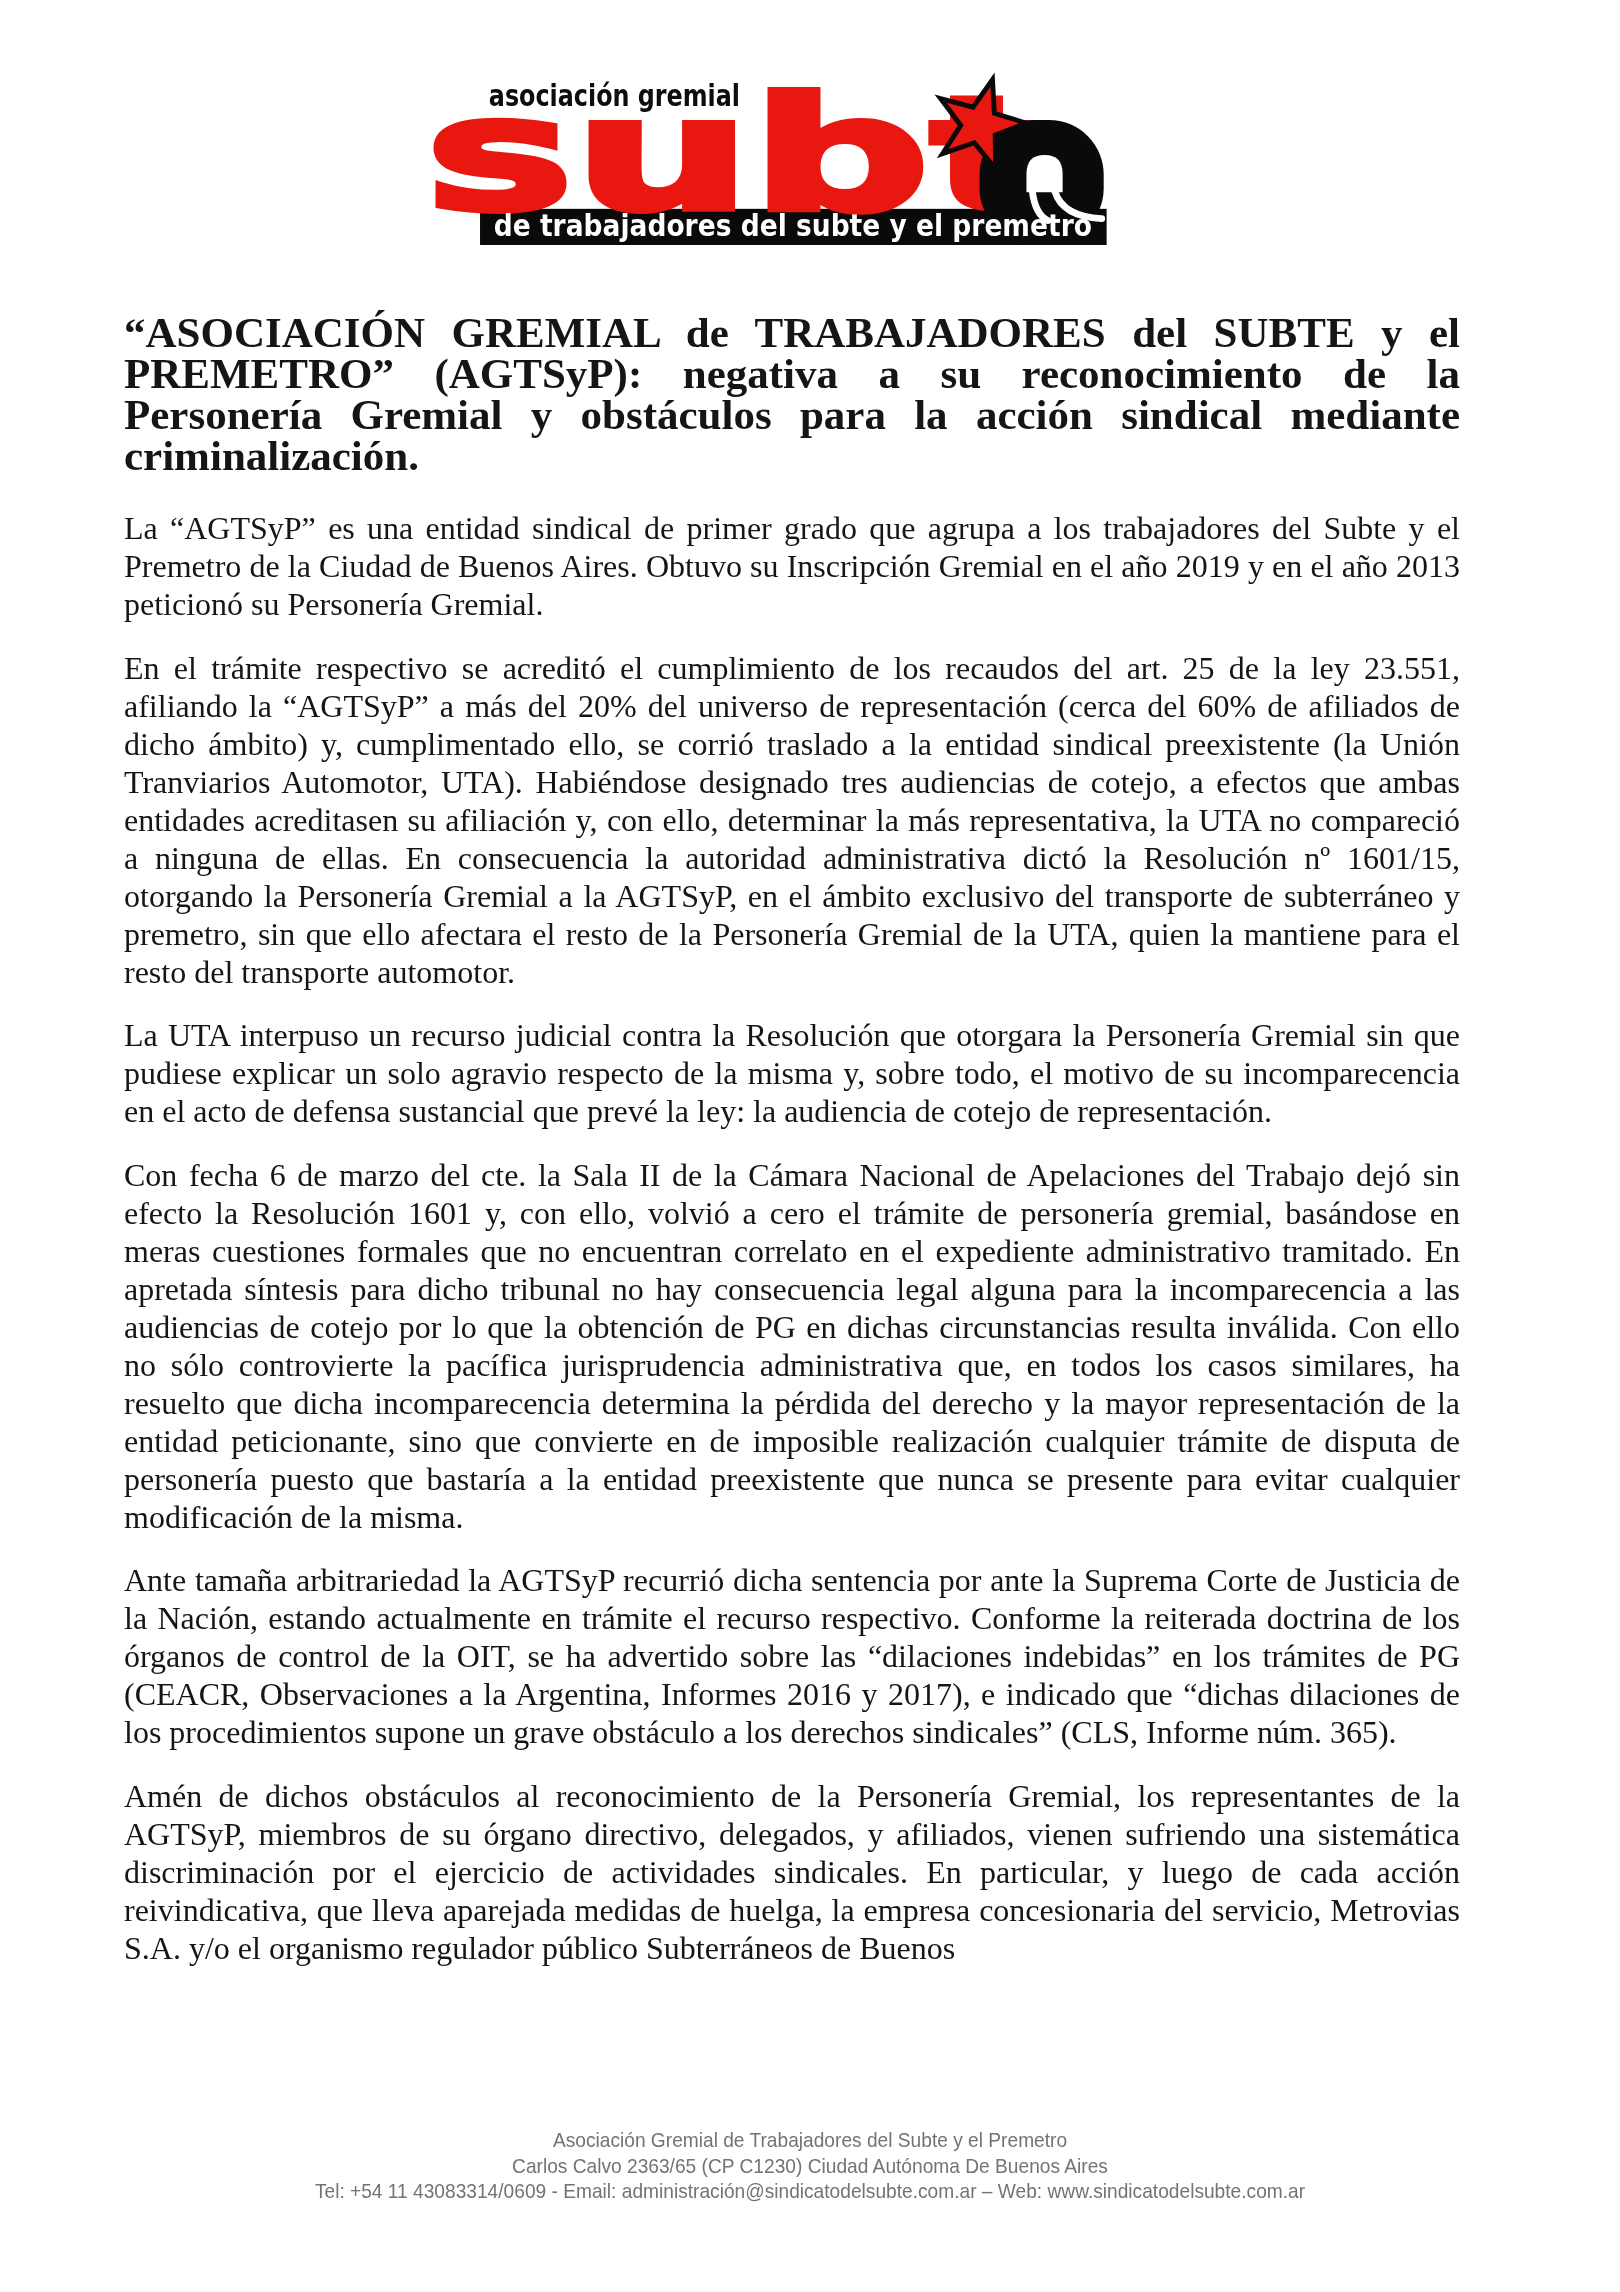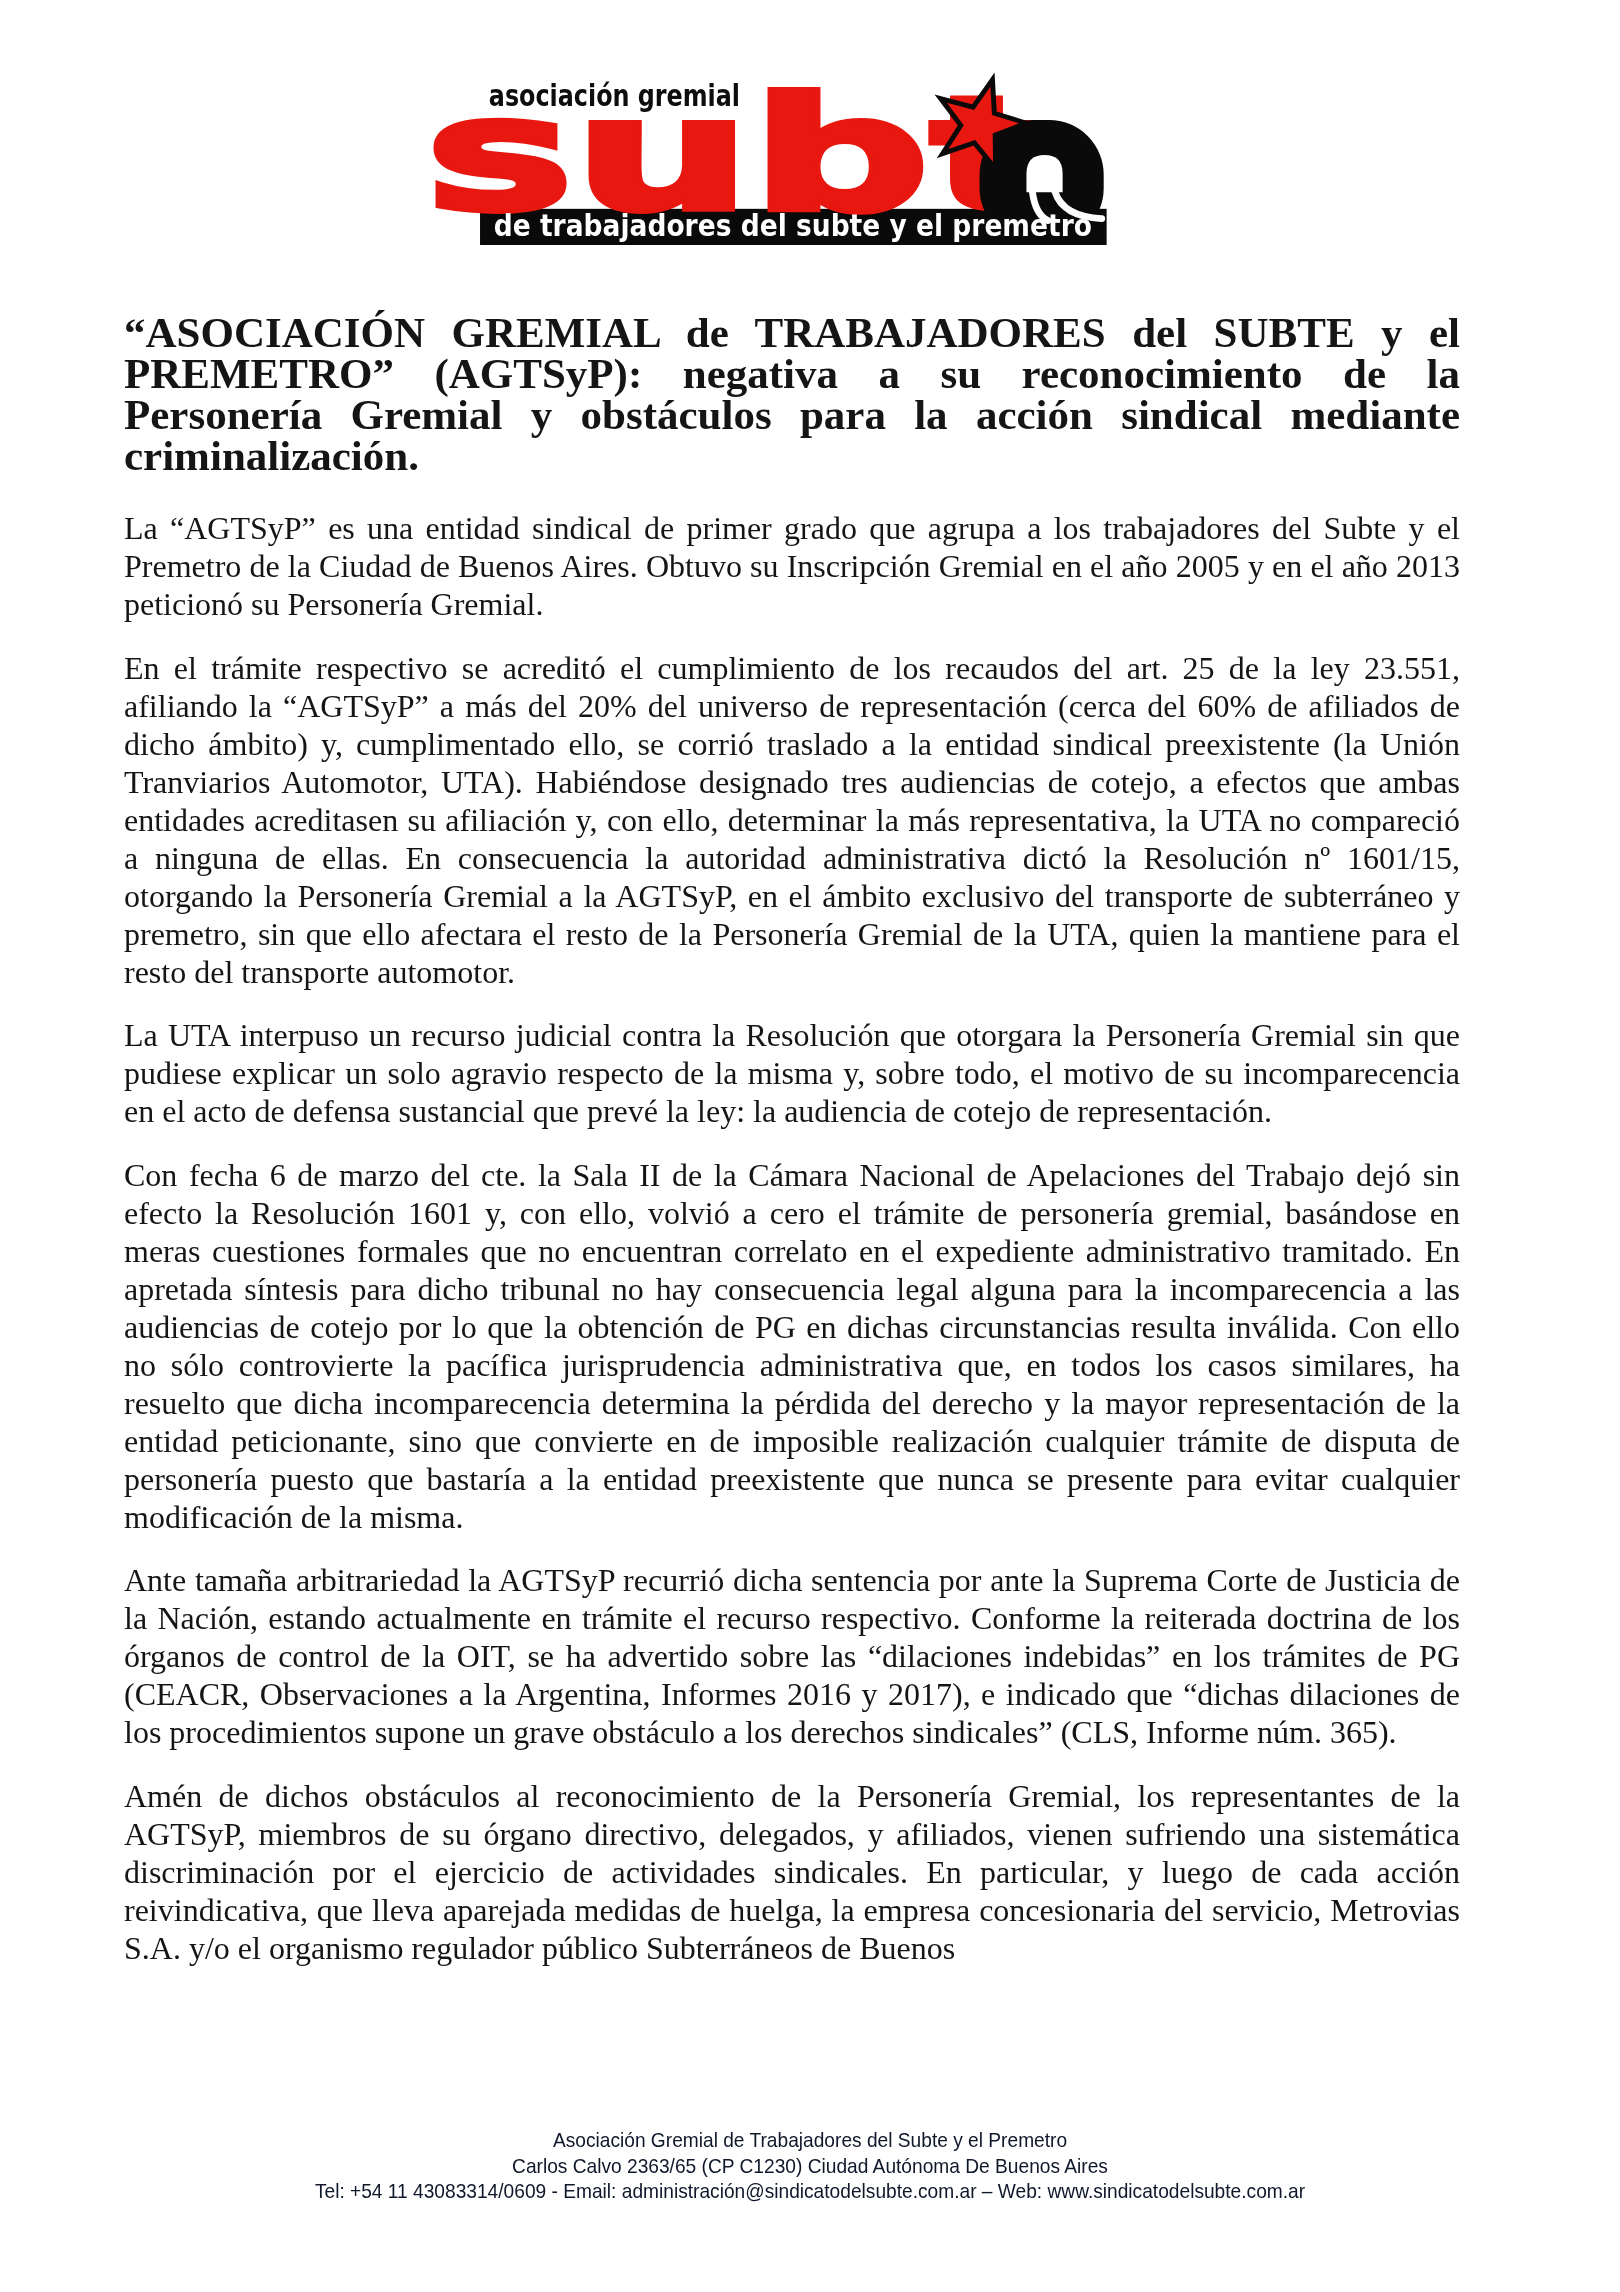--- a/index.html
+++ b/index.html
@@ -48,21 +48,21 @@
   
   .footer {
     position: absolute;
     left: 0;
     right: 0;
     top: 2127px;
     text-align: center;
     font-family: "Liberation Sans", "DejaVu Sans", sans-serif;
     font-size: 20.6px;
     line-height: 25.5px;
-    color: #0f172a;
+    color: #737373;
   }
   .footer div { transform: scaleX(0.93); transform-origin: 50% 50%; }
 </style>
 </head>
 <body>
 
 <div class="page">
 
   <div class="logo">
     <svg viewBox="0 0 730 178" xmlns="http://www.w3.org/2000/svg" font-family="'DejaVu Sans', 'Liberation Sans', sans-serif">
@@ -83,21 +83,21 @@
       <text x="372" y="169" font-size="30" font-weight="bold" fill="#ffffff" text-anchor="middle" textLength="612" lengthAdjust="spacingAndGlyphs">de trabajadores del subte y el premetro</text>
 
       <text x="61" y="36" font-size="30" font-weight="bold" fill="#0d0d0d" textLength="257" lengthAdjust="spacingAndGlyphs">asociación gremial</text>
 
       <polygon transform="translate(563,55) rotate(16)" points="0,-48 11.3,-15.5 45.6,-14.8 18.3,5.9 28.2,38.8 0,19.2 -28.2,38.8 -18.3,5.9 -45.6,-14.8 -11.3,-15.5" fill="#e8170f" stroke="#0a0a0a" stroke-width="5"></polygon>
     </svg>
   </div>
 
   <div class="content">
     <p class="doc-title">“ASOCIACIÓN GREMIAL de TRABAJADORES del SUBTE y el PREMETRO” (AGTSyP): negativa a su reconocimiento de la Personería Gremial y obstáculos para la acción sindical mediante criminalización.</p>
-    <p class="para">La “AGTSyP” es una entidad sindical de primer grado que agrupa a los trabajadores del Subte y el Premetro de la Ciudad de Buenos Aires. Obtuvo su Inscripción Gremial en el año 2005 y en el año 2013 peticionó su Personería Gremial.</p>
+    <p class="para">La “AGTSyP” es una entidad sindical de primer grado que agrupa a los trabajadores del Subte y el Premetro de la Ciudad de Buenos Aires. Obtuvo su Inscripción Gremial en el año 2019 y en el año 2013 peticionó su Personería Gremial.</p>
     <p class="para">En el trámite respectivo se acreditó el cumplimiento de los recaudos del art. 25 de la ley 23.551, afiliando la “AGTSyP” a más del 20% del universo de representación (cerca del 60% de afiliados de dicho ámbito) y, cumplimentado ello, se corrió traslado a la entidad sindical preexistente (la Unión Tranviarios Automotor, UTA). Habiéndose designado tres audiencias de cotejo, a efectos que ambas entidades acreditasen su afiliación y, con ello, determinar la más representativa, la UTA no compareció a ninguna de ellas. En consecuencia la autoridad administrativa dictó la Resolución nº 1601/15, otorgando la Personería Gremial a la AGTSyP, en el ámbito exclusivo del transporte de subterráneo y premetro, sin que ello afectara el resto de la Personería Gremial de la UTA, quien la mantiene para el resto del transporte automotor.</p>
     <p class="para">La UTA interpuso un recurso judicial contra la Resolución que otorgara la Personería Gremial sin que pudiese explicar un solo agravio respecto de la misma y, sobre todo, el motivo de su incomparecencia en el acto de defensa sustancial que prevé la ley: la audiencia de cotejo de representación.</p>
     <p class="para">Con fecha 6 de marzo del cte. la Sala II de la Cámara Nacional de Apelaciones del Trabajo dejó sin efecto la Resolución 1601 y, con ello, volvió a cero el trámite de personería gremial, basándose en meras cuestiones formales que no encuentran correlato en el expediente administrativo tramitado. En apretada síntesis para dicho tribunal no hay consecuencia legal alguna para la incomparecencia a las audiencias de cotejo por lo que la obtención de PG en dichas circunstancias resulta inválida. Con ello no sólo controvierte la pacífica jurisprudencia administrativa que, en todos los casos similares, ha resuelto que dicha incomparecencia determina la pérdida del derecho y la mayor representación de la entidad peticionante, sino que convierte en de imposible realización cualquier trámite de disputa de personería puesto que bastaría a la entidad preexistente que nunca se presente para evitar cualquier modificación de la misma.</p>
     <p class="para">Ante tamaña arbitrariedad la AGTSyP recurrió dicha sentencia por ante la Suprema Corte de Justicia de la Nación, estando actualmente en trámite el recurso respectivo. Conforme la reiterada doctrina de los órganos de control de la OIT, se ha advertido sobre las “dilaciones indebidas” en los trámites de PG (CEACR, Observaciones a la Argentina, Informes 2016 y 2017),  e indicado que “dichas dilaciones de los procedimientos supone un grave obstáculo a los derechos sindicales” (CLS, Informe núm. 365).</p>
     <p class="para">Amén de dichos obstáculos al reconocimiento de la Personería Gremial, los representantes de la AGTSyP, miembros de su órgano directivo, delegados, y afiliados, vienen sufriendo una sistemática discriminación por el ejercicio de actividades sindicales. En particular, y luego de cada acción reivindicativa, que lleva aparejada medidas de huelga, la empresa concesionaria del servicio, Metrovias S.A. y/o el organismo regulador público Subterráneos de Buenos</p>
   </div>
 
   <div class="footer">
     <div>Asociación Gremial de Trabajadores del Subte y el Premetro</div>
     <div>Carlos Calvo 2363/65 (CP C1230) Ciudad Autónoma De Buenos Aires</div>

